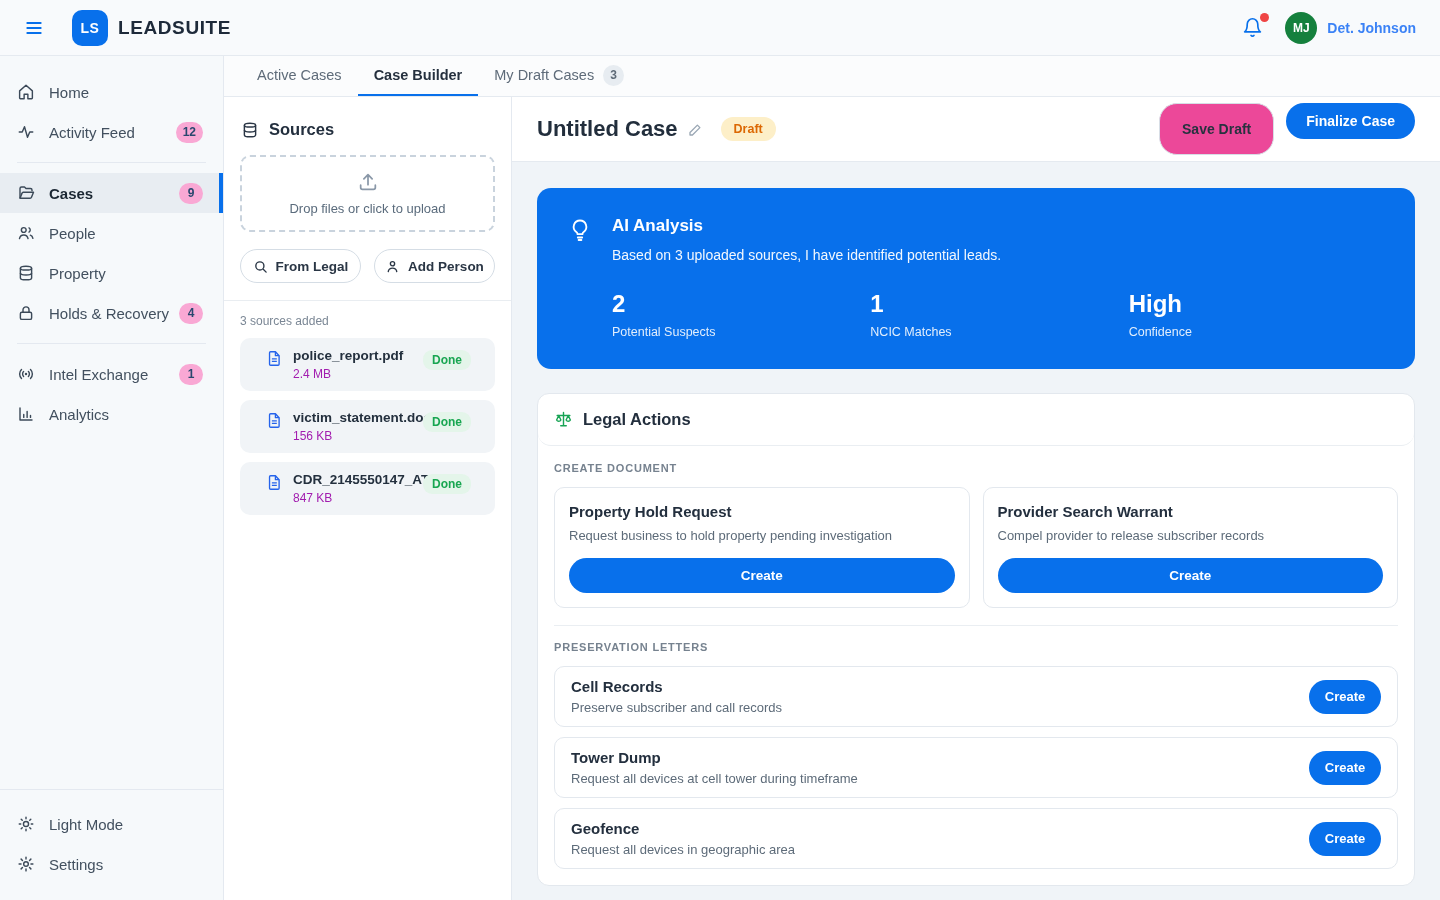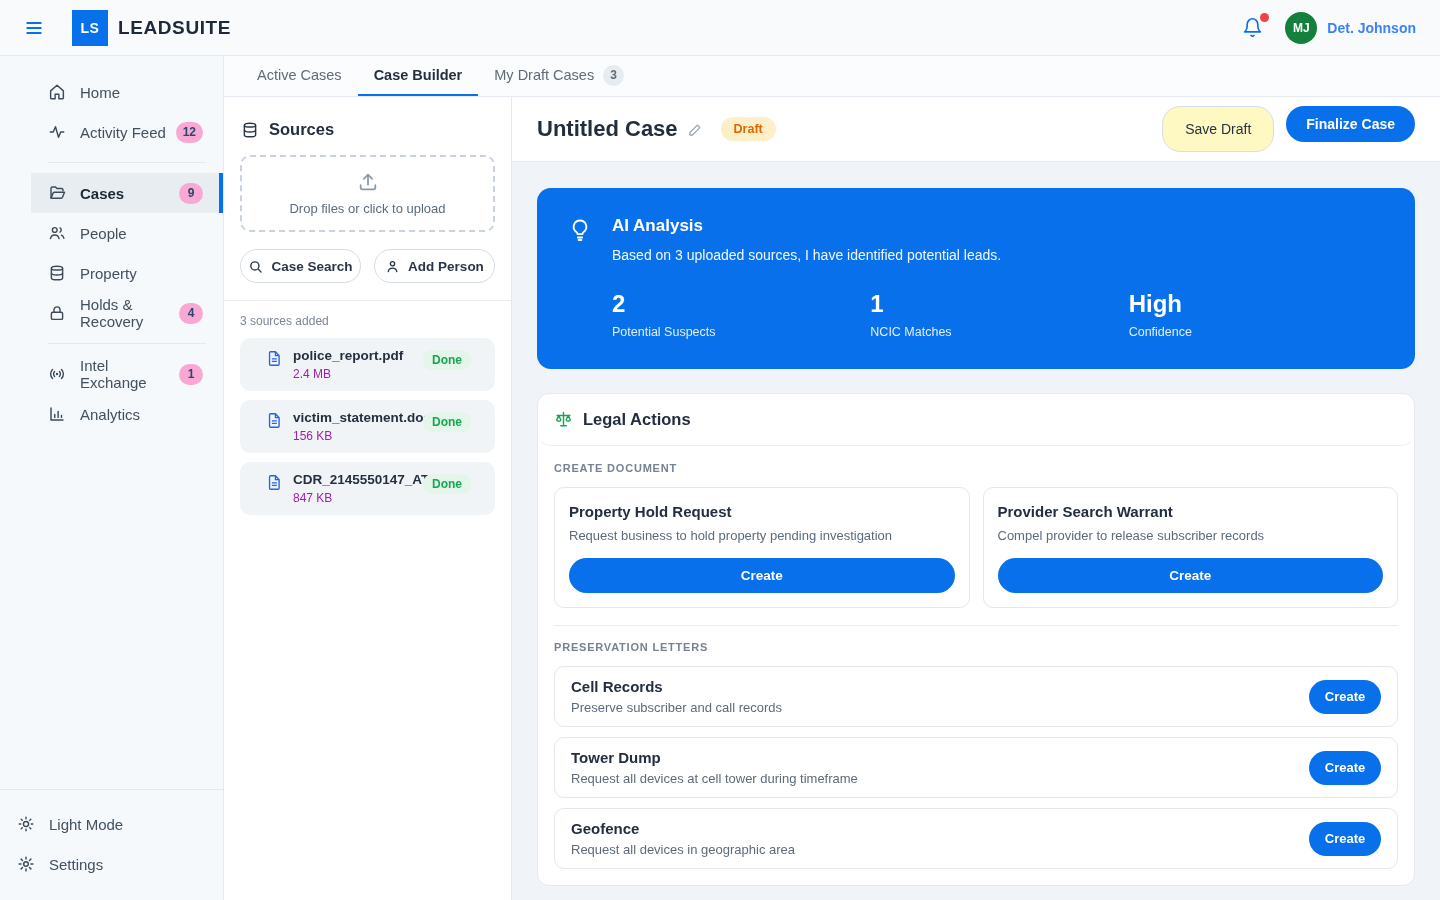--- a/index.html
+++ b/index.html
@@ -4,35 +4,35 @@
 <style>
   * { margin:0; padding:0; box-sizing:border-box; }
   html,body { width:1440px; height:900px; overflow:hidden; }
   body { font-family:"Liberation Sans", sans-serif; background:#F0F4F8; color:#26313F; }
   svg { display:block; }
 
   
   .topbar { height:56px; background:#F8FAFC; border-bottom:1px solid #E5EAF0; display:flex; align-items:center; padding:0 24px; }
   .hamburger { color:#0870EB; cursor:pointer; margin-right:28px; }
   .brand { display:flex; align-items:center; gap:10px; }
-  .brand-logo { width:36px; height:36px; border-radius:0; background:#0870EB; color:#fff; font-weight:bold; font-size:14px; display:flex; align-items:center; justify-content:center; letter-spacing:.5px; }
+  .brand-logo { width:36px; height:36px; border-radius:10px; background:#0870EB; color:#fff; font-weight:bold; font-size:14px; display:flex; align-items:center; justify-content:center; letter-spacing:.5px; }
   .brand-name { font-size:19px; font-weight:800; color:#1E2A3A; letter-spacing:.6px; }
   .topbar-right { margin-left:auto; display:flex; align-items:center; gap:22px; }
   .bell-wrap { position:relative; color:#0870EB; cursor:pointer; }
   .bell-dot { position:absolute; top:-4px; right:-6px; width:9px; height:9px; border-radius:50%; background:#EF4444; }
   .user { display:flex; align-items:center; gap:10px; cursor:pointer; }
   .avatar { width:32px; height:32px; border-radius:50%; background:#15803d; color:#fff; font-size:12px; font-weight:bold; display:flex; align-items:center; justify-content:center; }
   .user-name { font-size:14px; color:#3b82f6; font-weight:600; }
 
   
   .frame { display:flex; height:844px; }
 
   
   .sidebar { width:224px; background:#F6F9FB; border-right:1px solid #E4E9F0; position:relative; flex-shrink:0; }
-  .nav { padding-top:16px;margin-left:31px; }
+  .nav { padding-top:16px; }
   .nav-item { height:40px; display:flex; align-items:center; padding:0 20px 0 17px; color:#42505F; font-size:15px; font-weight:500; cursor:pointer; position:relative; }
   .nav-item .nicon { width:18px; height:18px; margin-right:14px; color:#3C4A59; flex-shrink:0; }
   .nav-item.active { background:#E8EDF2; color:#1B2733; font-weight:700; }
   .nav-item.active::after { content:""; position:absolute; right:0; top:0; bottom:0; width:4px; background:#0870EB; }
   .nav-badge { margin-left:auto; min-width:24px; height:21px; padding:0 7px; border-radius:11px; background:#f9a8d4; color:#29476E; font-size:12px; font-weight:700; display:flex; align-items:center; justify-content:center; }
   .nav-divider { height:1px; background:#E4E9F0; margin:10px 17px; }
   .sidebar-footer { position:absolute; left:0; right:0; bottom:0; border-top:1px solid #E4E9F0; padding:14px 0 16px; }
 
   
   .right-col { flex:1; display:flex; flex-direction:column; min-width:0; }
@@ -61,21 +61,21 @@
   .file-size { font-size:12px; color:#a21caf; margin-top:4px; }
   .done-badge { background:#E4F5EA; color:#18A651; font-size:12px; font-weight:700; padding:3px 9px; border-radius:9px; margin-top:2px; }
 
   
   .main { flex:1; min-width:0; display:flex; flex-direction:column; }
   .case-header { background:#fff; border-bottom:1px solid #E5EAF0; height:65px; display:flex; align-items:center; padding:0 25px; flex-shrink:0; }
   .case-title { font-size:22px; font-weight:800; color:#222E3C; }
   .pencil { color:#9AA7B4; margin-left:10px; cursor:pointer; }
   .draft-badge { margin-left:17px; background:#FDEFC8; color:#DC6803; font-size:12.5px; font-weight:700; padding:5px 13px; border-radius:13px; }
   .header-actions { margin-left:auto; display:flex; gap:12px; }
-  .btn-secondary { height:46px; padding:0 22px; border-radius:18px; border:1px solid #D7DEE6; background:#fef9c3; font-size:14px; font-weight:400; color:#27323F; cursor:pointer; font-family:inherit; }
+  .btn-secondary { height:52px; padding:0 22px; border-radius:18px; border:1px solid #D7DEE6; background:#ec4899; font-size:14px; font-weight:700; color:#27323F; cursor:pointer; font-family:inherit; }
   .btn-primary { height:36px; padding:0 20px; border-radius:18px; border:none; background:#0870EB; color:#fff; font-size:14px; font-weight:700; cursor:pointer; font-family:inherit; }
 
   .scroll-area { flex:1; padding:26px 25px; overflow:hidden; }
 
   
   .ai-banner { background:#0870EB; border-radius:14px; padding:28px 28px 30px 75px; color:#fff; position:relative; }
   .ai-bulb { position:absolute; left:31px; top:30px; color:#fff; }
   .ai-title { font-size:17px; font-weight:800; }
   .ai-sub { font-size:14px; margin-top:11px; color:rgba(255,255,255,.95); }
   .ai-stats { display:flex; margin-top:27px; }
@@ -273,21 +273,21 @@
           <span class="dropzone-label">Drop files or click to upload</span>
         </div>
         <div class="src-btn-row">
           <button class="pill-btn">
             <span class="bicon">
                 <svg width="15" height="15" viewBox="0 0 24 24" fill="none" stroke="currentColor" stroke-width="2.2" stroke-linecap="round">
                   <circle cx="11" cy="11" r="6.5"></circle>
                   <path d="M16.8 16.8L21 21"></path>
                 </svg>
               </span>
-            <span>Case Search</span>
+            <span>From Legal</span>
           </button>
           <button class="pill-btn">
             <span class="bicon">
                 <svg width="15" height="15" viewBox="0 0 24 24" fill="none" stroke="currentColor" stroke-width="2.2" stroke-linecap="round">
                   <circle cx="12" cy="7.5" r="3.4"></circle>
                   <path d="M5.2 20c.7-3.6 3.2-5.4 6.8-5.4s6.1 1.8 6.8 5.4"></path>
                 </svg>
               </span>
             <span>Add Person</span>
           </button>

